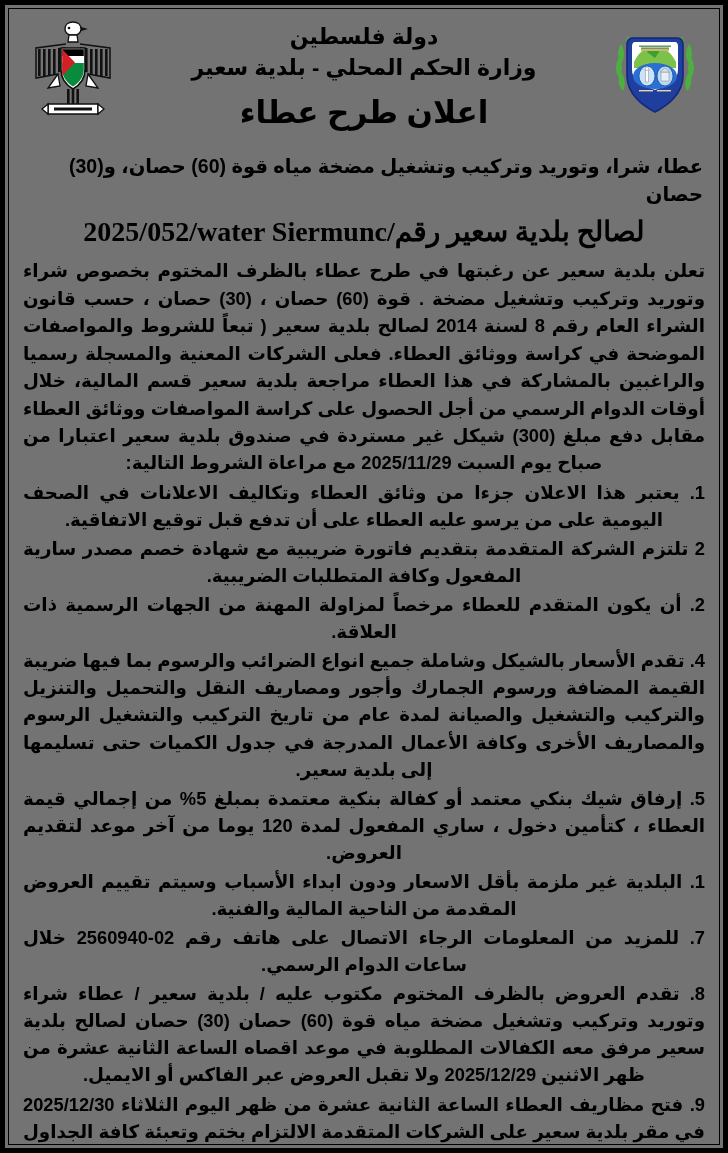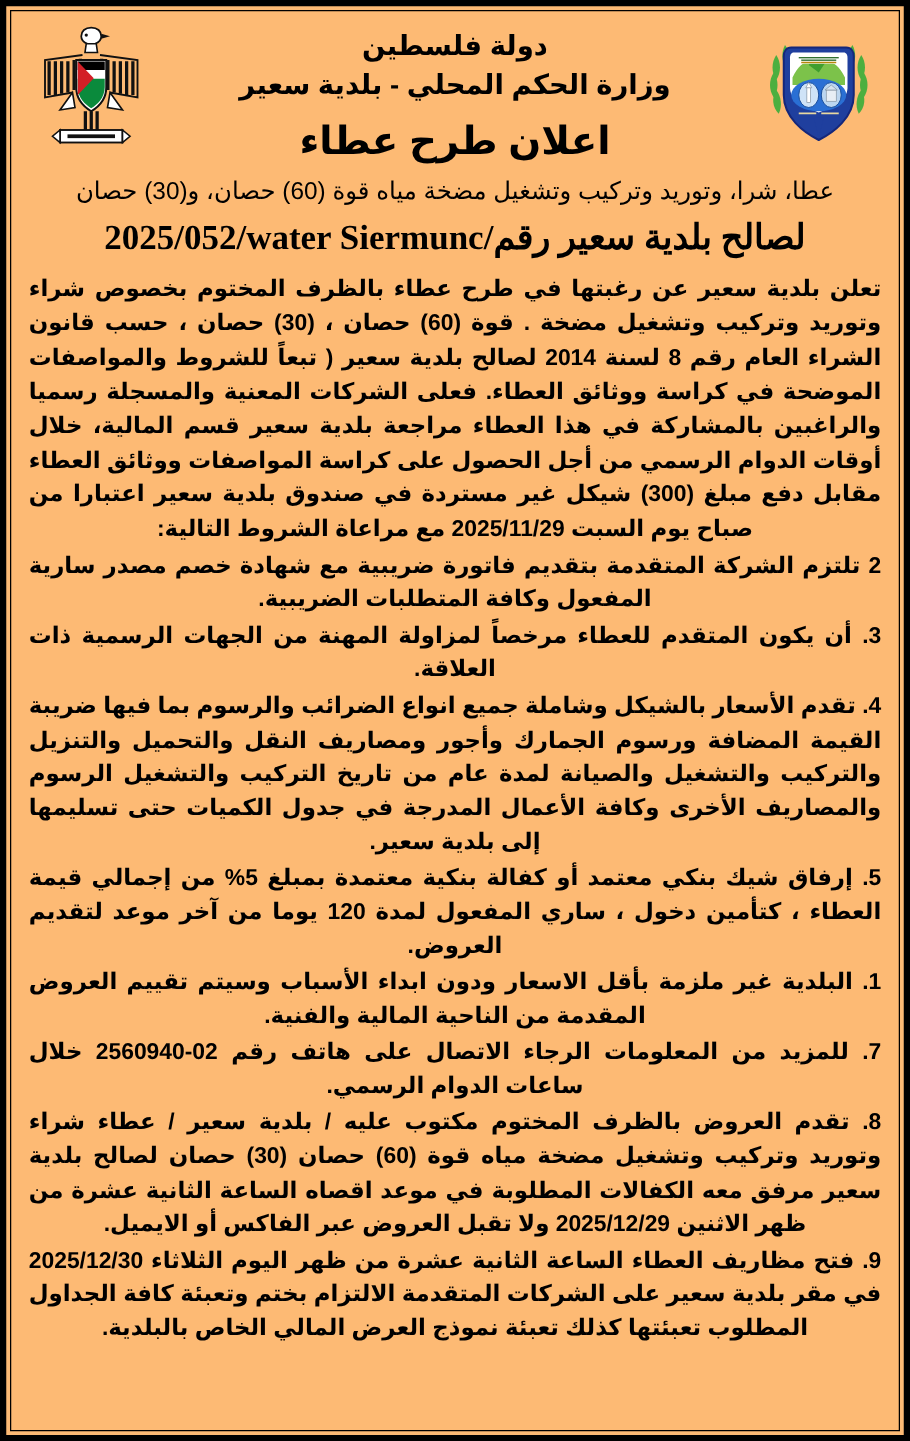--- a/index.html
+++ b/index.html
@@ -13,21 +13,21 @@
     height: 1153px;
     font-family: "Liberation Sans", "DejaVu Sans", sans-serif;
     color: #000000;
     overflow: hidden;
   }
 
   .page {
     box-sizing: border-box;
     width: 728px;
     height: 1153px;
-    background: #fdba74;
+    background: #737373;
     border: 5px solid #000000;
     padding: 3px;
   }
   .page-inner {
     box-sizing: border-box;
     width: 100%;
     height: 100%;
     border: 1px solid #000000;
     padding: 7px 12px 4px 12px;
     display: flex;
@@ -70,24 +70,23 @@
   }
   .announce-title {
     font-size: 31px;
     font-weight: bold;
     line-height: 1.25;
     margin: 12px 0 0 0;
   }
 
   
   .subject {
-    margin-top: 7px;
-    text-align: center;
+    margin-top: 20px;
     font-size: 19.5px;
-    font-weight: normal;
+    font-weight: bold;
     line-height: 1.42;
     padding: 0 4px;
   }
   .subject-ref {
     margin-top: 4px;
     text-align: center;
     font-size: 28px;
     font-weight: bold;
     line-height: 1.35;
     font-family: "Liberation Serif", "DejaVu Serif", serif;
@@ -244,22 +243,23 @@
     </div>
 
     <div class="subject">عطا، شرا، وتوريد وتركيب وتشغيل مضخة مياه قوة (60) حصان، و(30) حصان</div>
     <div class="subject-ref">
       <span>لصالح بلدية سعير  رقم/</span><span class="ltr-inline">/water Siermunc</span><span class="ltr-inline">2025/052</span>
     </div>
 
     <div class="body-text">تعلن بلدية سعير عن رغبتها في طرح عطاء بالظرف المختوم بخصوص شراء وتوريد وتركيب وتشغيل مضخة . قوة (60) حصان ، (30) حصان ، حسب قانون الشراء العام رقم 8 لسنة 2014   لصالح بلدية سعير ( تبعاً للشروط والمواصفات الموضحة في كراسة ووثائق العطاء. فعلى الشركات المعنية والمسجلة رسميا والراغبين بالمشاركة في هذا العطاء مراجعة بلدية سعير قسم المالية، خلال أوقات الدوام الرسمي من أجل الحصول على كراسة المواصفات ووثائق العطاء مقابل دفع مبلغ (300) شيكل غير مستردة في صندوق بلدية سعير اعتبارا من صباح يوم السبت 2025/11/29 مع مراعاة الشروط التالية:</div>
 
     <ol class="conditions">
+      <li class="condition">1. يعتبر هذا الاعلان جزءا من وثائق العطاء وتكاليف الاعلانات في الصحف اليومية على من يرسو عليه العطاء على أن تدفع قبل توقيع الاتفاقية.</li>
       <li class="condition">2 تلتزم الشركة المتقدمة بتقديم فاتورة ضريبية مع شهادة خصم مصدر سارية المفعول وكافة المتطلبات الضريبية.</li>
-      <li class="condition">3. أن يكون المتقدم للعطاء مرخصاً لمزاولة المهنة من الجهات الرسمية ذات العلاقة.</li>
+      <li class="condition">2. أن يكون المتقدم للعطاء مرخصاً لمزاولة المهنة من الجهات الرسمية ذات العلاقة.</li>
       <li class="condition">4. تقدم الأسعار بالشيكل وشاملة جميع انواع الضرائب والرسوم بما فيها ضريبة القيمة المضافة ورسوم الجمارك وأجور ومصاريف النقل والتحميل والتنزيل والتركيب والتشغيل والصيانة لمدة عام من تاريخ التركيب والتشغيل الرسوم والمصاريف الأخرى وكافة الأعمال المدرجة في جدول الكميات حتى تسليمها إلى بلدية سعير.</li>
       <li class="condition">5. إرفاق شيك بنكي معتمد أو كفالة بنكية معتمدة بمبلغ 5% من إجمالي قيمة العطاء ، كتأمين دخول ، ساري المفعول لمدة 120 يوما من آخر موعد لتقديم العروض.</li>
       <li class="condition">1. البلدية غير ملزمة بأقل الاسعار ودون ابداء الأسباب وسيتم تقييم العروض المقدمة من الناحية المالية والفنية.</li>
       <li class="condition">7. للمزيد من المعلومات الرجاء الاتصال على هاتف رقم 02-2560940 خلال ساعات الدوام الرسمي.</li>
       <li class="condition">8. تقدم العروض بالظرف المختوم مكتوب عليه / بلدية سعير / عطاء شراء وتوريد وتركيب وتشغيل مضخة مياه قوة (60) حصان (30) حصان لصالح بلدية سعير  مرفق معه الكفالات المطلوبة في موعد اقصاه الساعة الثانية عشرة من ظهر الاثنين 2025/12/29 ولا تقبل العروض عبر الفاكس أو الايميل.</li>
       <li class="condition">9. فتح مظاريف العطاء الساعة الثانية عشرة من ظهر اليوم الثلاثاء 2025/12/30 في مقر بلدية سعير على الشركات المتقدمة الالتزام بختم وتعبئة كافة الجداول المطلوب تعبئتها كذلك تعبئة نموذج العرض المالي الخاص بالبلدية.</li>
 
     </ol>
 
     <div class="spacer"></div>

